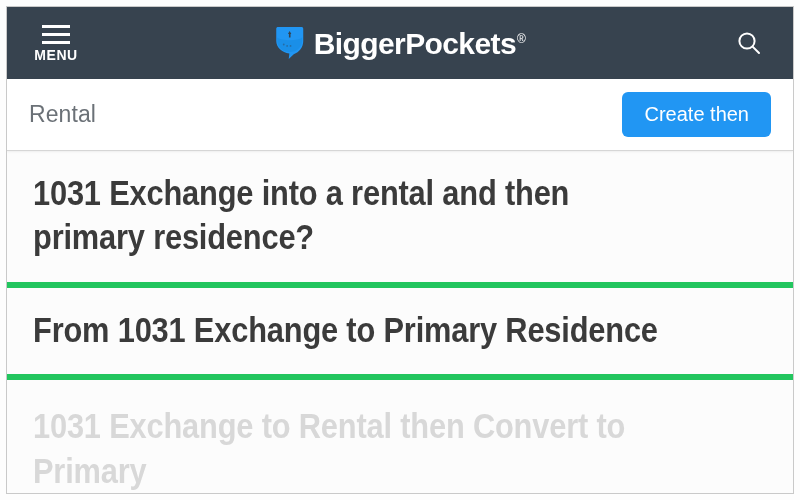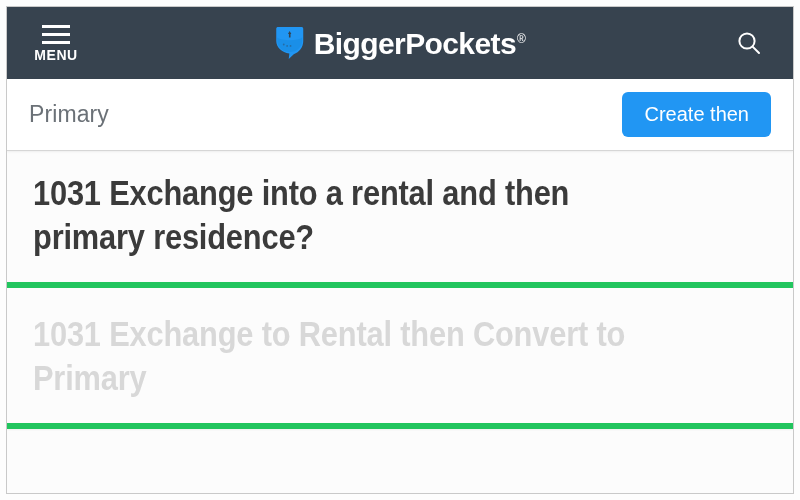--- a/index.html
+++ b/index.html
@@ -219,30 +219,33 @@
 
       <div class="search-btn">
         <svg width="26" height="26" viewBox="0 0 26 26">
           <circle cx="11" cy="11" r="7.6" fill="none" stroke="#ffffff" stroke-width="2"></circle>
           <line x1="16.6" y1="16.6" x2="23" y2="23" stroke="#ffffff" stroke-width="2" stroke-linecap="round"></line>
         </svg>
       </div>
     </div>
 
     <div class="forums-bar">
-      <div class="forums-title">Primary</div>
+      <div class="forums-title">Rental</div>
       <button class="create-post-btn">Create then</button>
     </div>
 
     <div class="post-list">
 
       <div class="post-row row-1">
         <div class="post-title">1031 Exchange into a rental and then primary residence?</div>
       </div>
 
+      <div class="post-row row-2">
+        <div class="post-title">From 1031 Exchange to Primary Residence</div>
+      </div>
 
       <div class="post-row row-3 faded">
         <div class="post-title">1031 Exchange to Rental then Convert to Primary</div>
       </div>
 
     </div>
 
   </div>
 </div>
 

